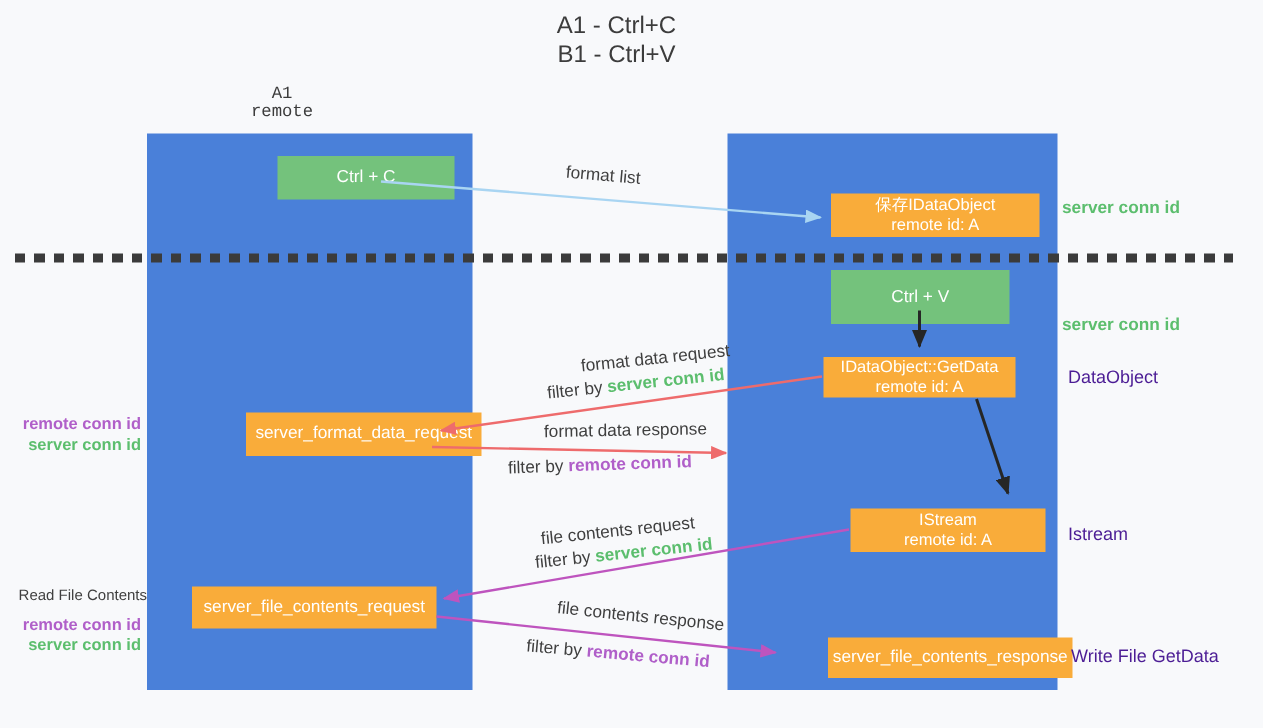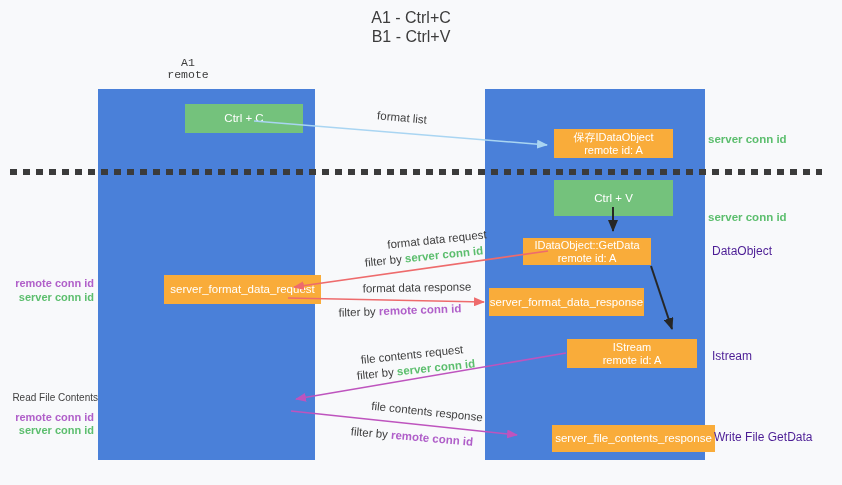--- a/index.html
+++ b/index.html
@@ -63,47 +63,47 @@
 
   <div class="abs panel" style="left:98px;top:89px;width:217px;height:371px;"></div>
   <div class="abs panel" style="left:485px;top:89px;width:220px;height:371px;"></div>
 
   <div class="abs dotted"></div>
 
   <div class="abs box green" style="left:137px;top:104px;width:118px;height:29px;margin-left:48px;">
     <div>Ctrl + C</div>
   </div>
 
-  <div class="abs box orange" style="left:554px;top:129px;width:119px;height:29px;font-size:11px;">
+  <div class="abs box orange" style="left:554px;top:129px;width:139px;height:29px;font-size:11px;">
     <div>保存IDataObject</div>
     <div>remote id: A</div>
   </div>
 
   <div class="abs box green" style="left:554px;top:180px;width:119px;height:36px;">
     <div>Ctrl + V</div>
   </div>
 
-  <div class="abs box orange" style="left:523px;top:238px;width:128px;height:27px;font-size:11px;">
+  <div class="abs box orange" style="left:549px;top:238px;width:128px;height:27px;font-size:11px;">
     <div>IDataObject::GetData</div>
     <div>remote id: A</div>
   </div>
 
   <div class="abs box orange" style="left:130px;top:275px;width:157px;height:29px;margin-left:34px;">
     <div>server_format_data_request</div>
   </div>
 
-  <div class="abs box orange" style="left:489px;top:288px;width:155px;height:28px;">
-    <div>server_format_data_response</div>
-  </div>
 
   <div class="abs box orange" style="left:567px;top:339px;width:130px;height:29px;font-size:11px;">
     <div>IStream</div>
     <div>remote id: A</div>
   </div>
 
+  <div class="abs box orange" style="left:128px;top:391px;width:163px;height:28px;">
+    <div>server_file_contents_request</div>
+  </div>
 
   <div class="abs box orange" style="left:524px;top:425px;width:163px;height:27px;margin-left:28px;">
     <div>server_file_contents_response</div>
   </div>
 
   <svg class="arrows" width="842" height="485" viewBox="0 0 842 485">
     <defs>
       <marker id="m-blue" markerWidth="11" markerHeight="9" refX="10" refY="4.5" orient="auto" markerUnits="userSpaceOnUse">
         <path d="M0,0 L11,4.5 L0,9 z" fill="#a9d5f2"></path>
       </marker>

